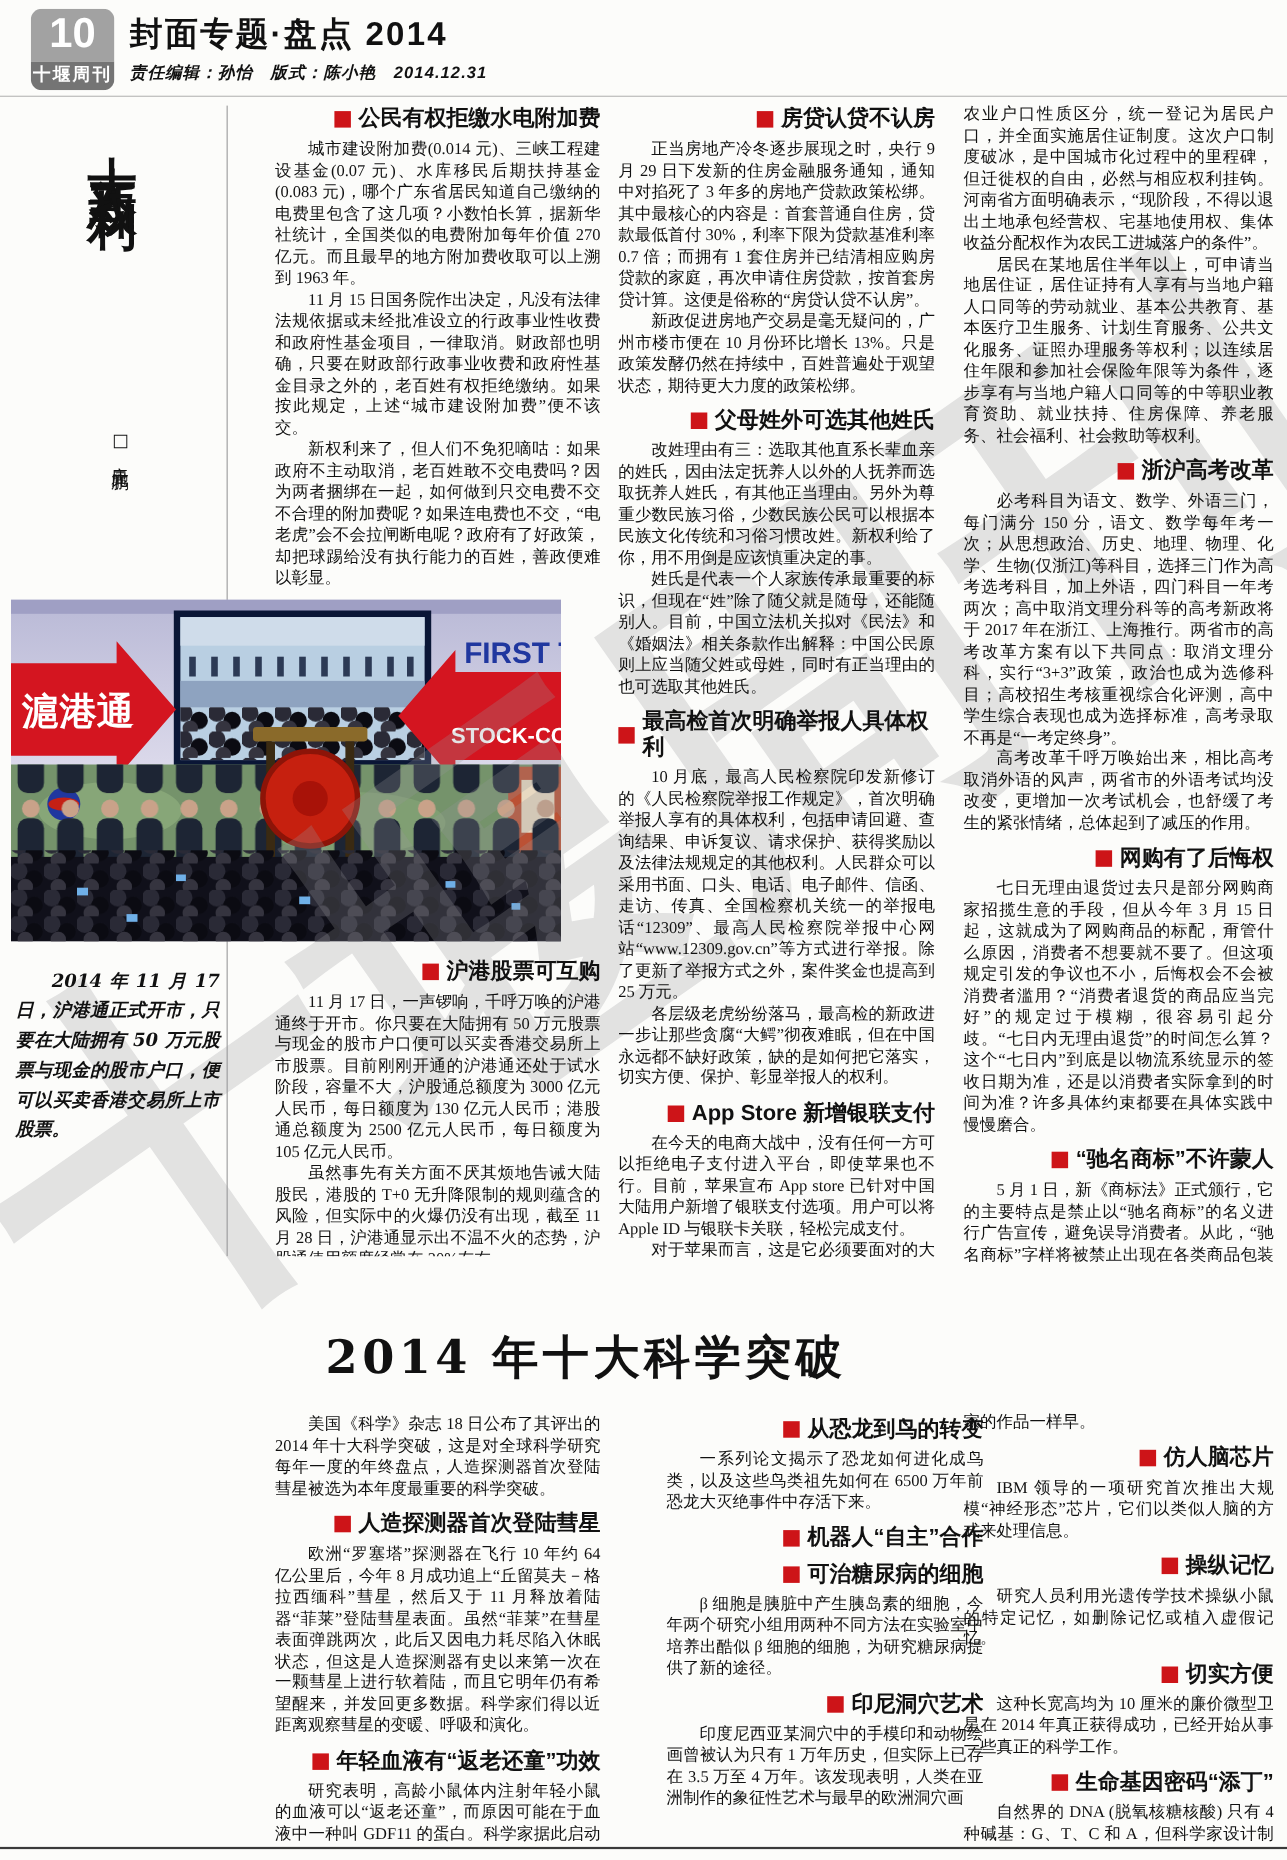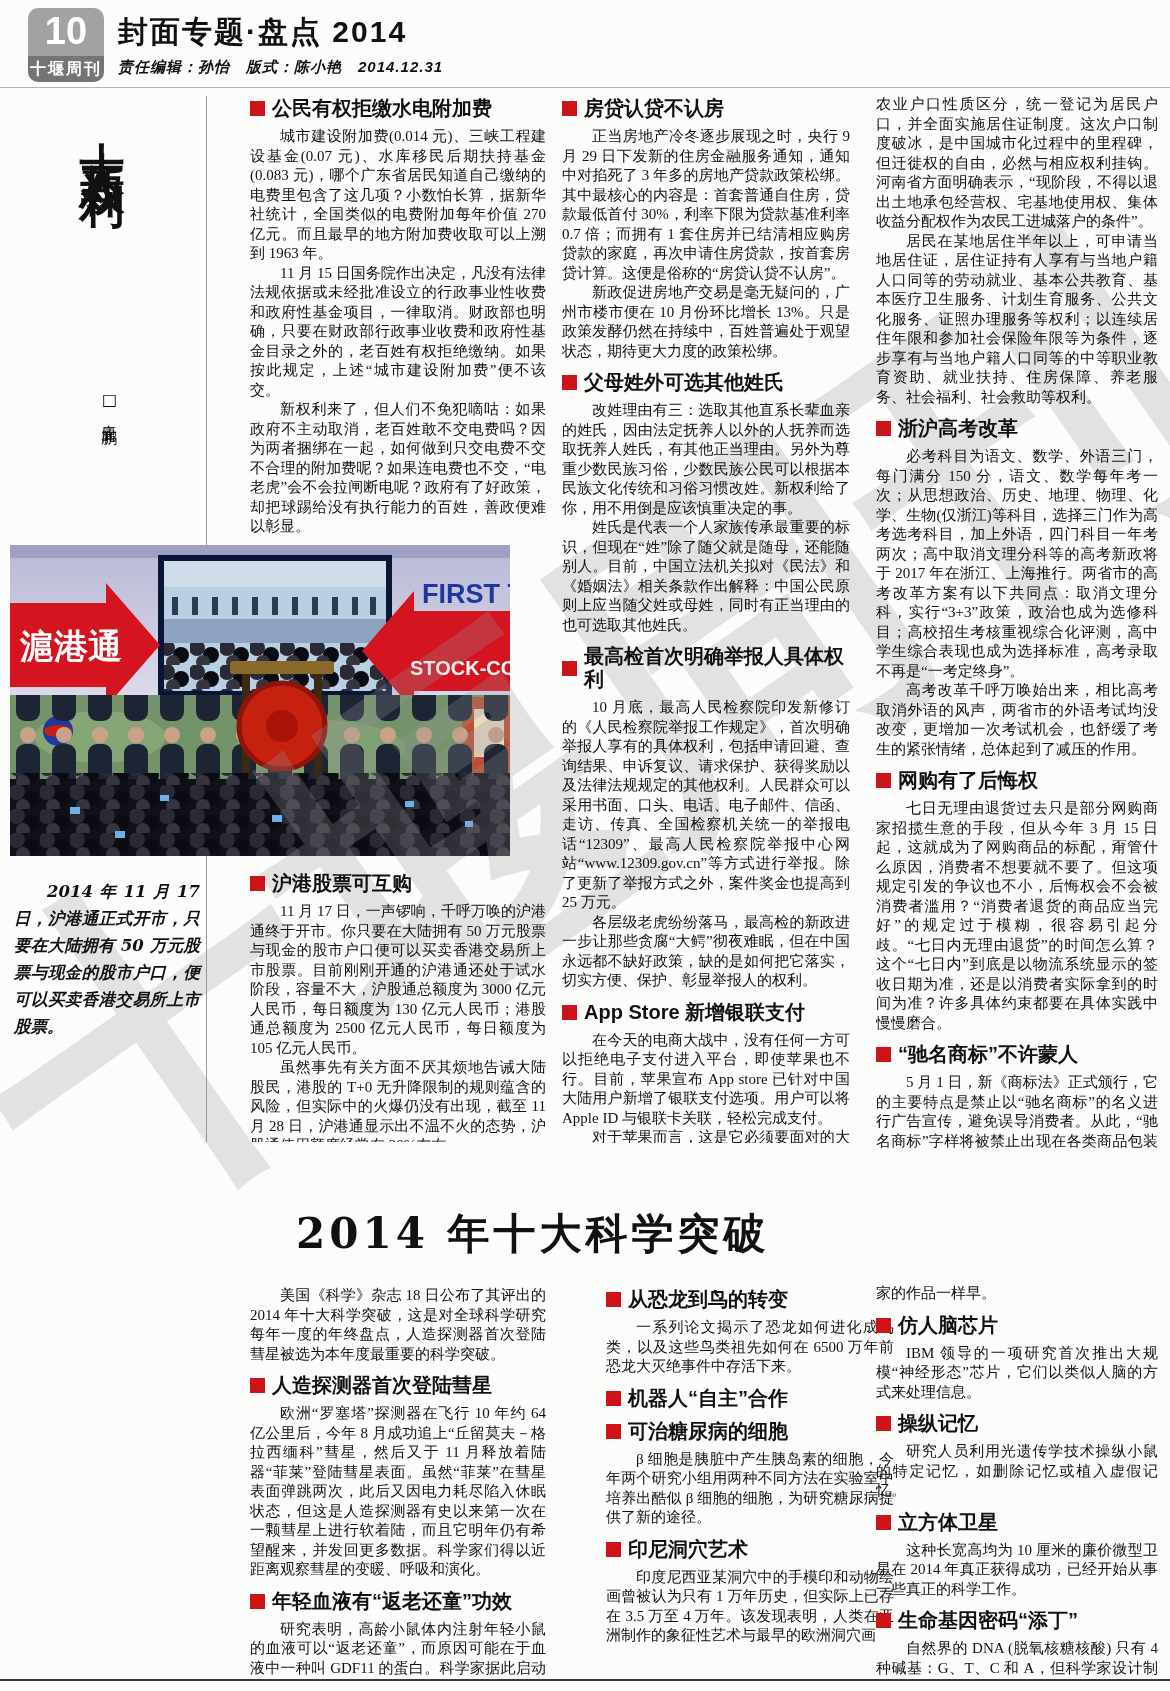--- a/index.html
+++ b/index.html
@@ -26,21 +26,21 @@
   .col{position:absolute;z-index:3;}
   #col1a{left:250px;top:97px;width:296px;height:448px;overflow:hidden;}
   #col2 {left:562px;top:97px;width:288px;height:1046px;overflow:hidden;}
   #col3 {left:876px;top:95px;width:282px;height:1056px;overflow:hidden;}
   #col1b{left:250px;top:872px;width:296px;height:270px;overflow:hidden;}
   #sci1 {left:250px;top:1286px;width:296px;height:392px;overflow:hidden;}
   #sci2 {left:562px;top:1288px;width:288px;height:390px;overflow:hidden;margin-left:44px;}
   #sci3 {left:876px;top:1284px;width:282px;height:394px;overflow:hidden;}
 
   .art-h{display:flex;align-items:center;gap:7px;margin:10px 0 7px;
-         font-family:"Liberation Sans",sans-serif;font-weight:700;font-size:20px;line-height:1.15;}
+         font-family:"Liberation Sans",sans-serif;font-weight:700;font-size:20px;line-height:1.15;justify-content:flex-end;}
   .col > .art-h:first-child{margin-top:0;}
   .sq{flex:0 0 auto;width:15px;height:15px;background:#cd1418;display:inline-block;}
   .art-p{margin:0;font-size:15px;line-height:19.5px;text-align:justify;text-indent:2em;
          font-family:Liberation Serif, serif;}
   .art-p.flush{text-indent:0;}
 
   
   .sci-title{position:absolute;left:272px;top:1210px;z-index:3;
              font:bold 42px/48px "DejaVu Serif",serif;letter-spacing:4px;margin-left:24px;}
 
@@ -269,21 +269,21 @@
       <span>仿人脑芯片</span>
     </div>
     <p class="art-p">IBM 领导的一项研究首次推出大规模“神经形态”芯片，它们以类似人脑的方式来处理信息。</p>
     <div class="art-h">
       <span class="sq"></span>
       <span>操纵记忆</span>
     </div>
     <p class="art-p">研究人员利用光遗传学技术操纵小鼠的特定记忆，如删除记忆或植入虚假记忆。</p>
     <div class="art-h">
       <span class="sq"></span>
-      <span>立方体卫星</span>
+      <span>切实方便</span>
     </div>
     <p class="art-p">这种长宽高均为 10 厘米的廉价微型卫星在 2014 年真正获得成功，已经开始从事一些真正的科学工作。</p>
     <div class="art-h">
       <span class="sq"></span>
       <span>生命基因密码“添丁”</span>
     </div>
     <p class="art-p">自然界的 DNA (脱氧核糖核酸) 只有 4 种碱基：G、T、C 和 A，但科学家设计制造的一种大肠杆菌的 DNA 新添两个成员：X 和 Y。</p>
   </div>
 
 <div class="bottom-rule"></div>

